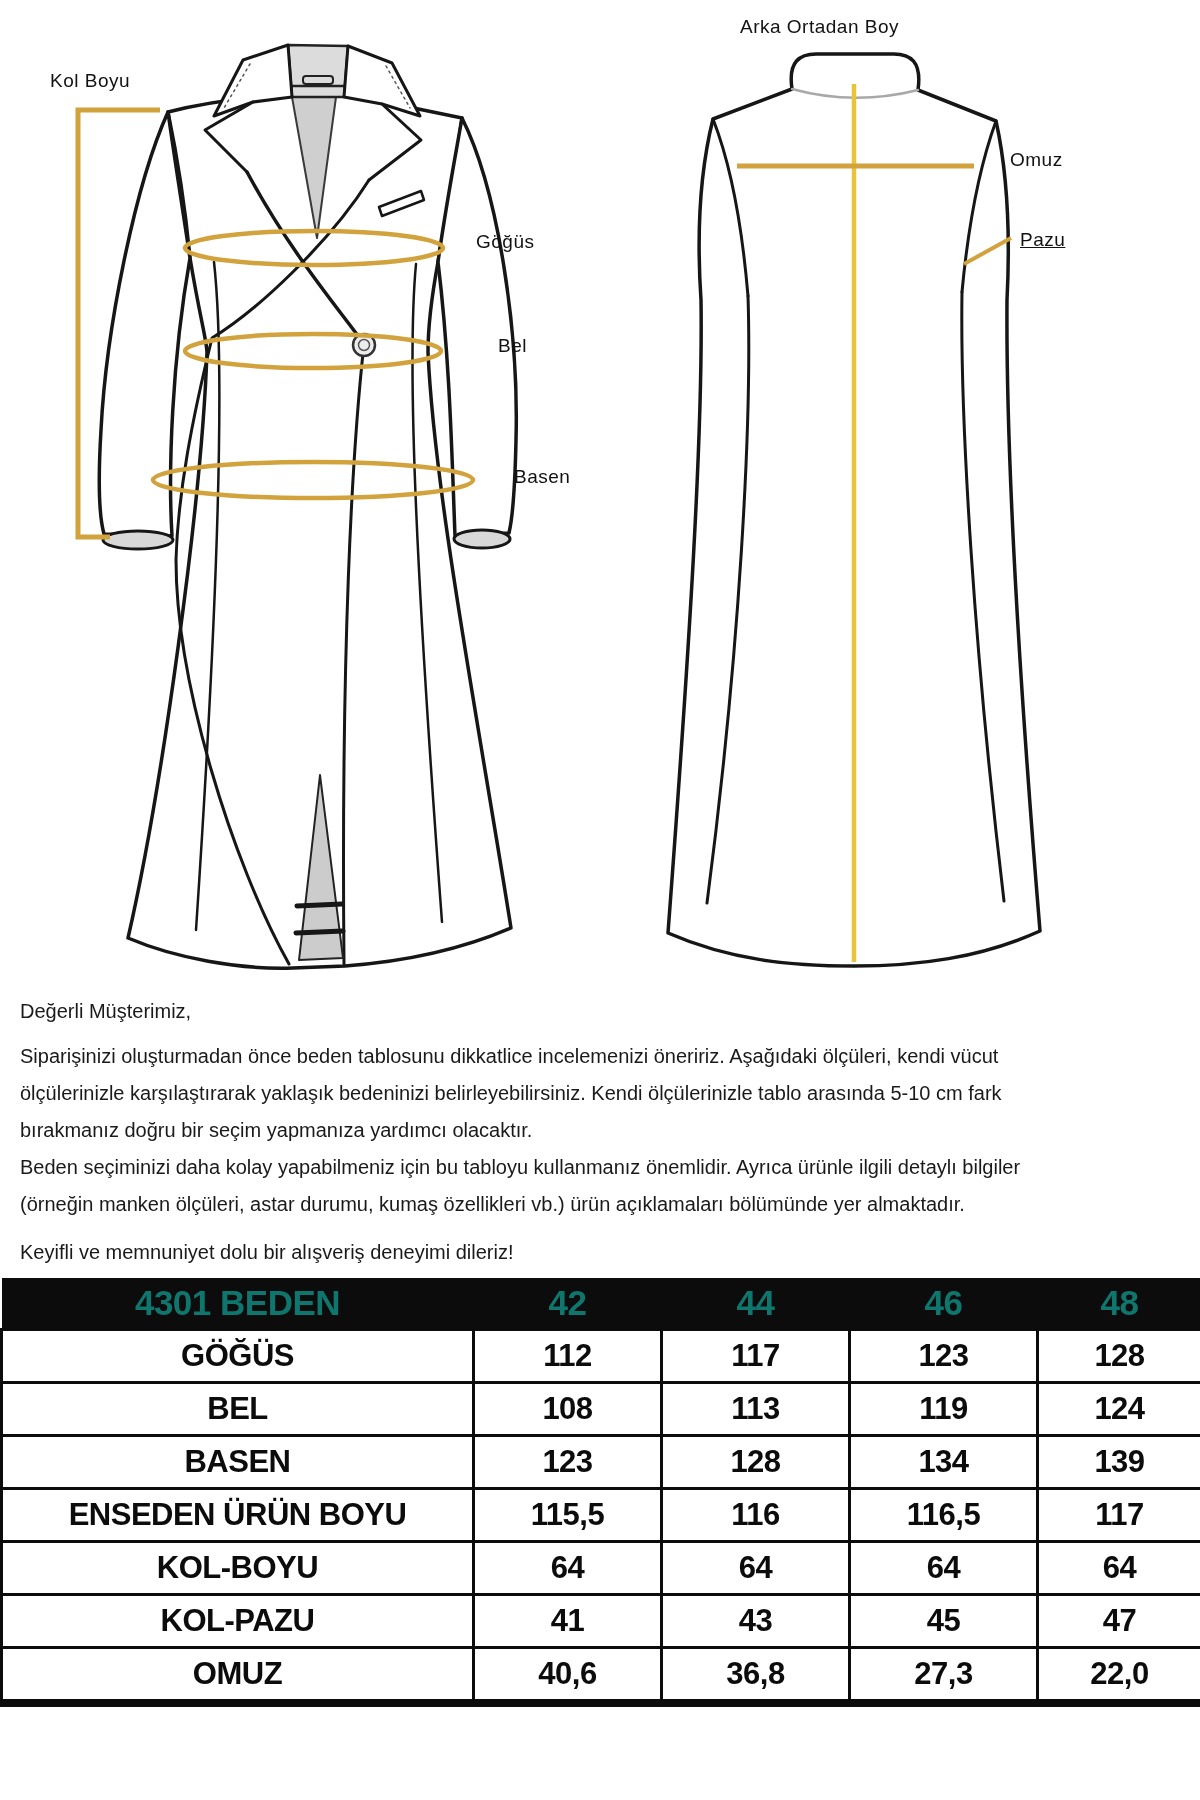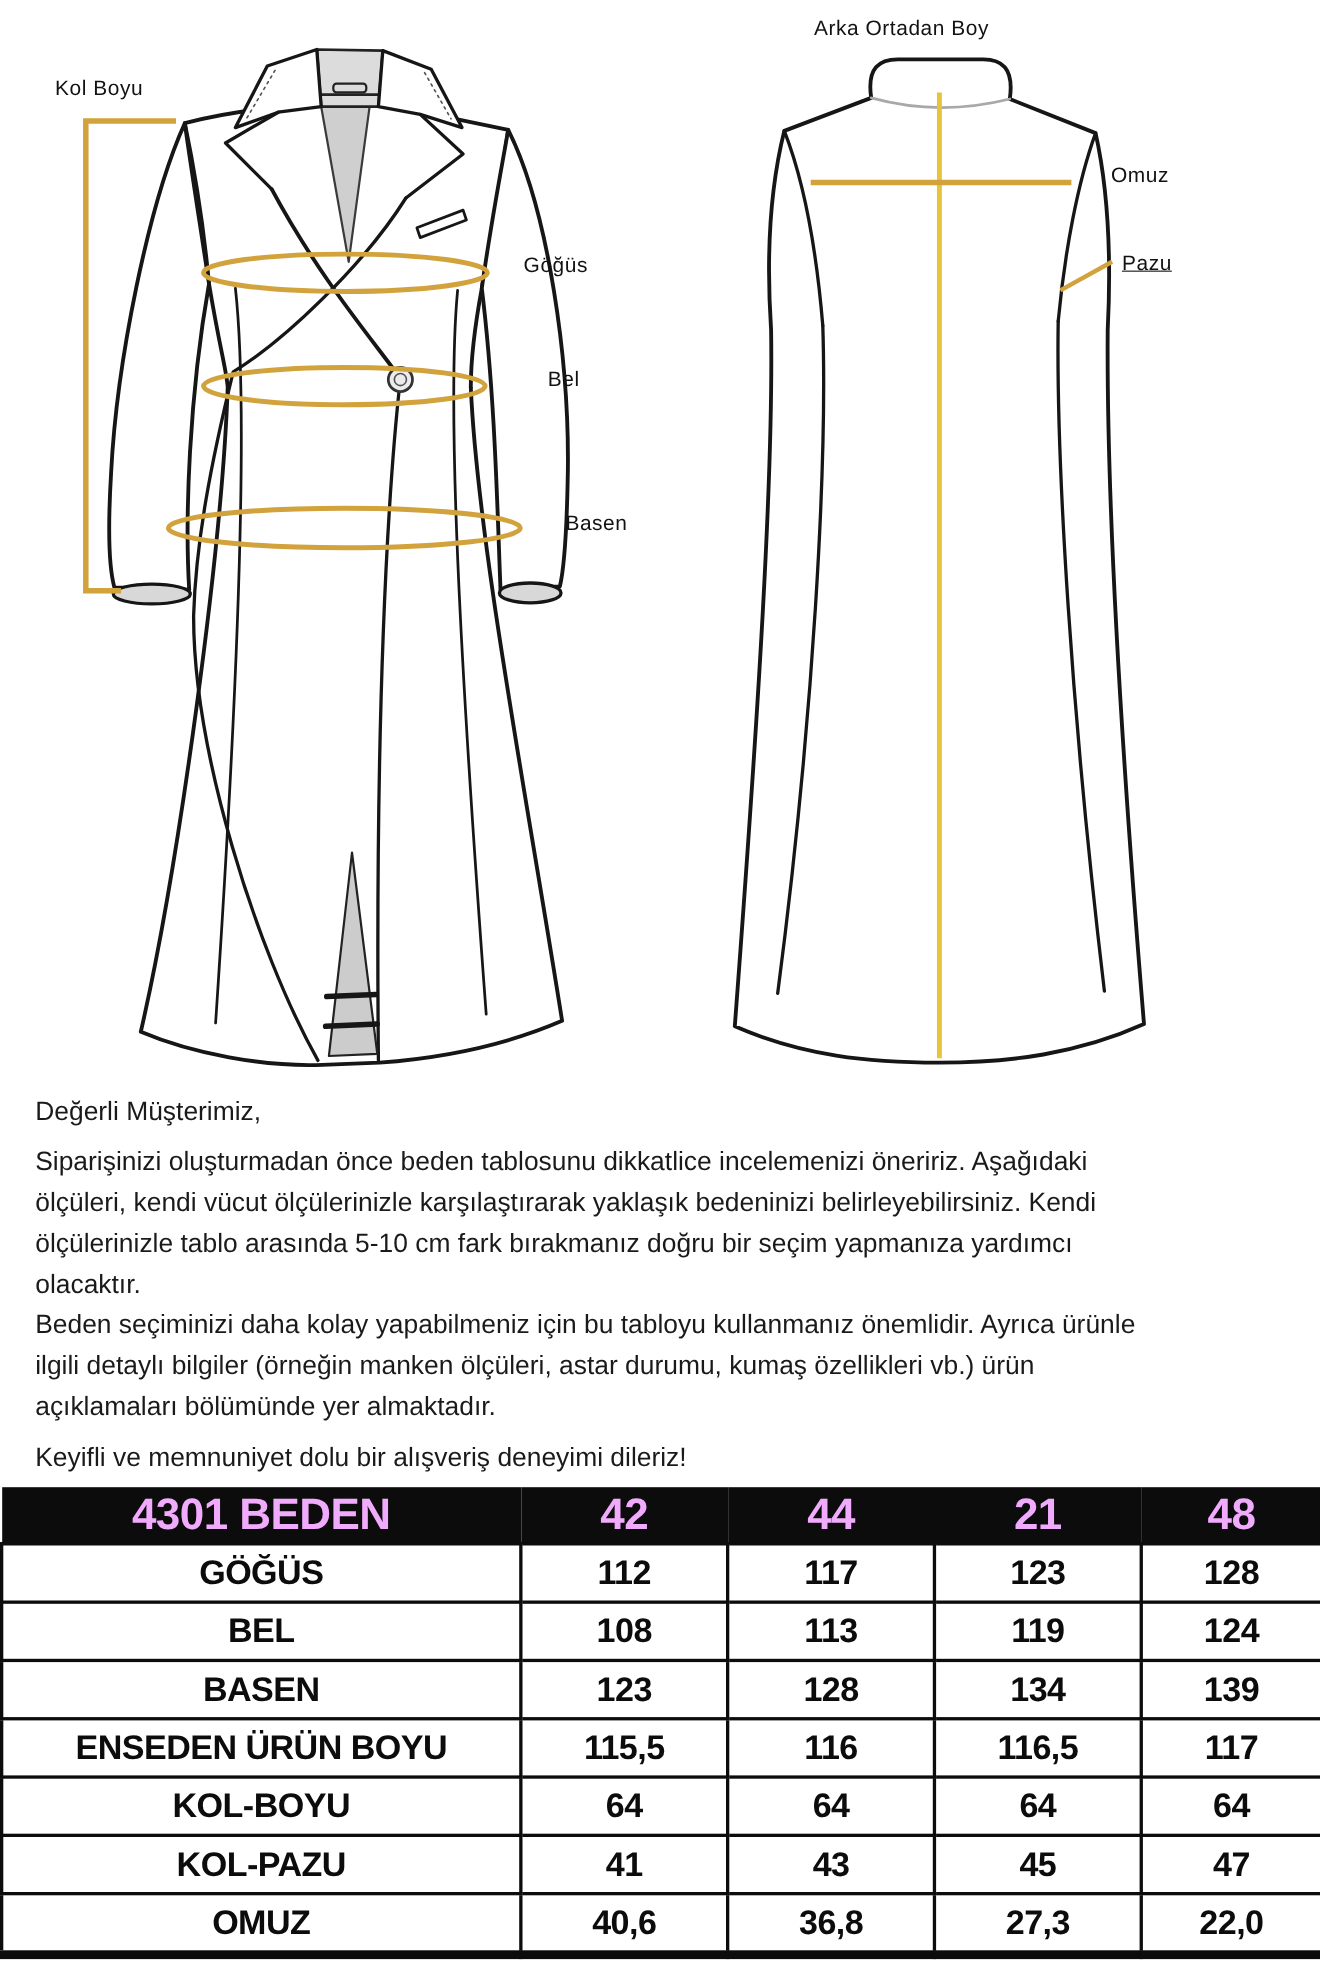--- a/index.html
+++ b/index.html
@@ -7,29 +7,29 @@
   .diagram{position:relative;width:1200px;height:985px;background:#fff;}
   .diagram svg{position:absolute;left:0;top:0;}
   .diag-label{position:absolute;font-size:19px;font-weight:500;color:#121212;letter-spacing:0.5px;white-space:nowrap;}
   .lbl-kol-boyu{left:50px;top:70px;}
   .lbl-gogus{left:476px;top:231px;}
   .lbl-bel{left:498px;top:335px;}
   .lbl-basen{left:514px;top:466px;}
   .lbl-arka{left:740px;top:16px;}
   .lbl-omuz{left:1010px;top:149px;}
   .lbl-pazu{left:1020px;top:229px;text-decoration:underline;}
-  .intro{width:1060px;padding-left:32px;font-size:24px;color:#1a1a1a;}
+  .intro{width:1060px;padding-left:20px;font-size:20px;color:#1a1a1a;}
   .intro .greeting{margin:12px 0 13px 0;line-height:28px;}
   .intro p.para{margin:0;width:1010px;line-height:37px;}
   .intro .closing{margin:14px 0 0 0;line-height:30px;width:1010px;}
   table.size-table{margin-top:11px;width:1200px;border-collapse:collapse;table-layout:fixed;
     font-family:"Liberation Sans",sans-serif;font-weight:bold;letter-spacing:-0.5px;}
   table.size-table td,table.size-table th{height:50px;text-align:center;vertical-align:middle;
     font-size:31px;padding:0;}
-  tr.head-row th{background:#0c0c0c;color:#f0abfc;border:0;font-size:40px;}
+  tr.head-row th{background:#0c0c0c;color:#0f766e;border:0;font-size:35px;}
   tr.body-row td{color:#0c0c0c;border:3px solid #0c0c0c;background:#ffffff;}
   table.size-table{border-bottom:8px solid #0c0c0c;}
 </style>
 </head>
 <body>
 
 <div class="diagram">
   <svg width="1200" height="985" viewBox="0 0 1200 985">
 
     <g stroke-linejoin="round" stroke-linecap="round">
@@ -122,21 +122,21 @@
       <col style="width:188px">
       <col style="width:188px">
       <col style="width:188px">
       <col style="width:164px">
   </colgroup>
   <tbody>
       <tr class="head-row">
     <th>4301 BEDEN</th>
     <th>42</th>
     <th>44</th>
-    <th>21</th>
+    <th>46</th>
     <th>48</th>
   </tr>
   <tr class="body-row">
     <td>GÖĞÜS</td>
     <td>112</td>
     <td>117</td>
     <td>123</td>
     <td>128</td>
   </tr>
   <tr class="body-row">

